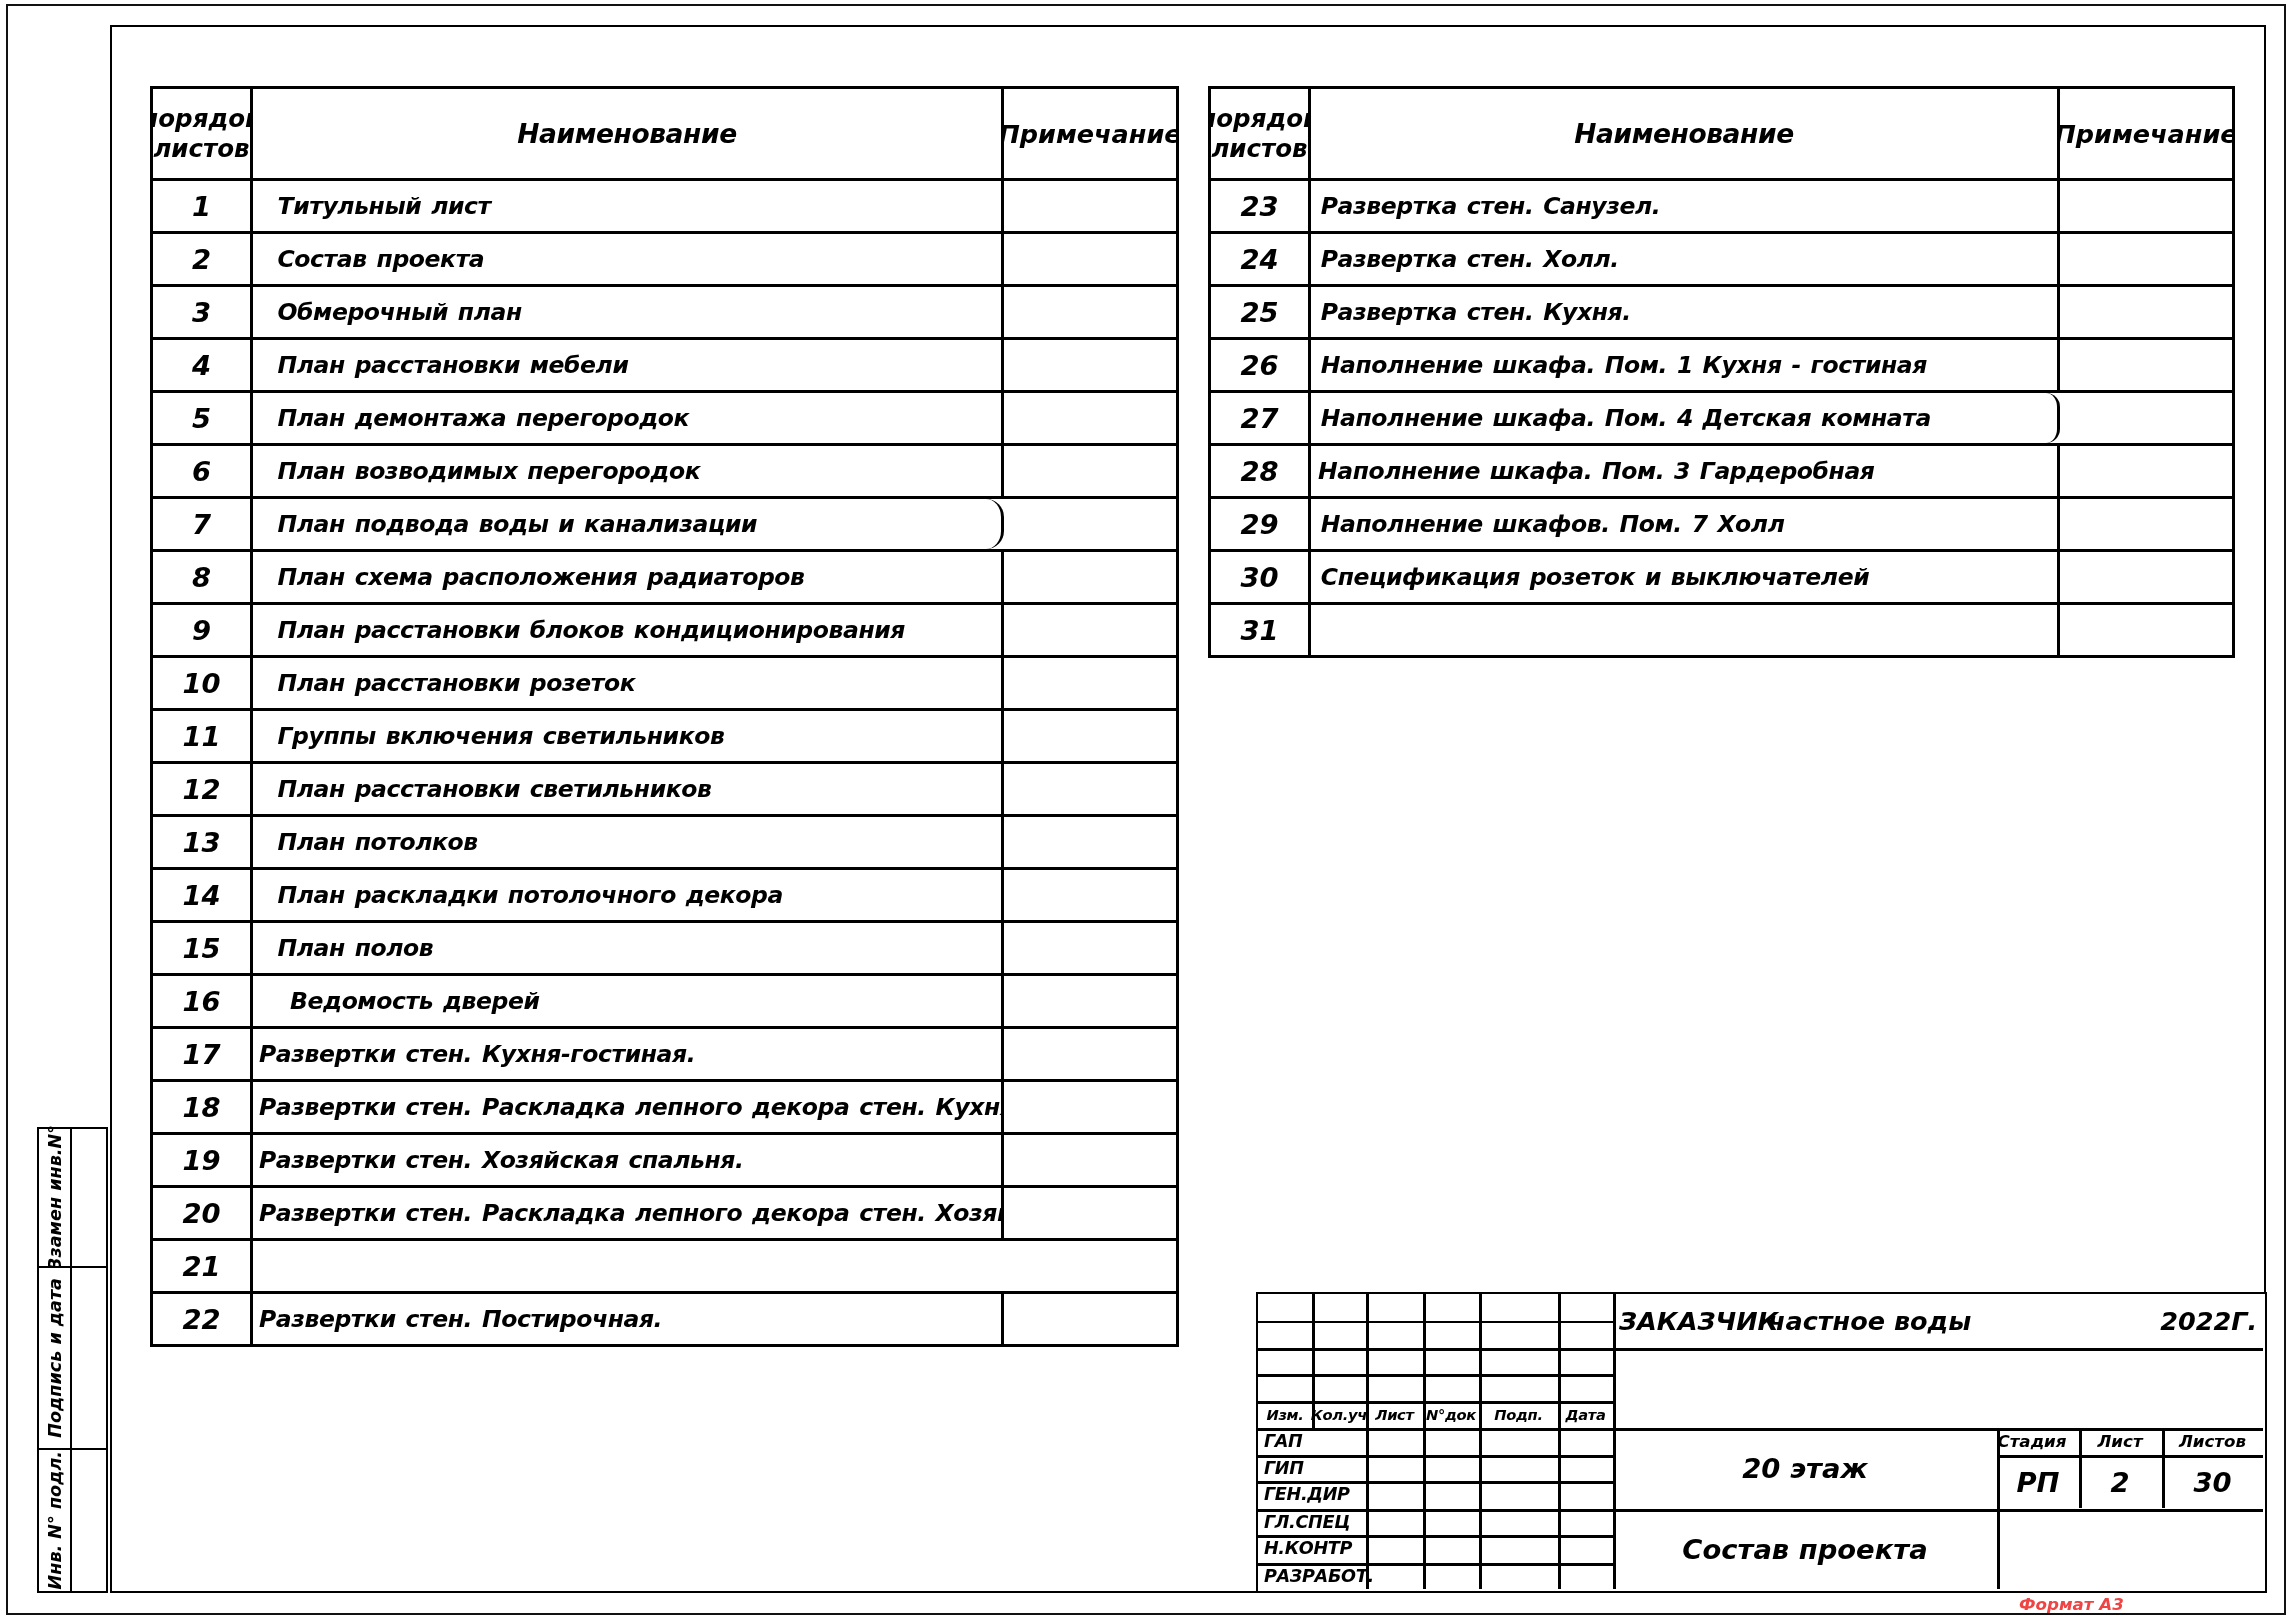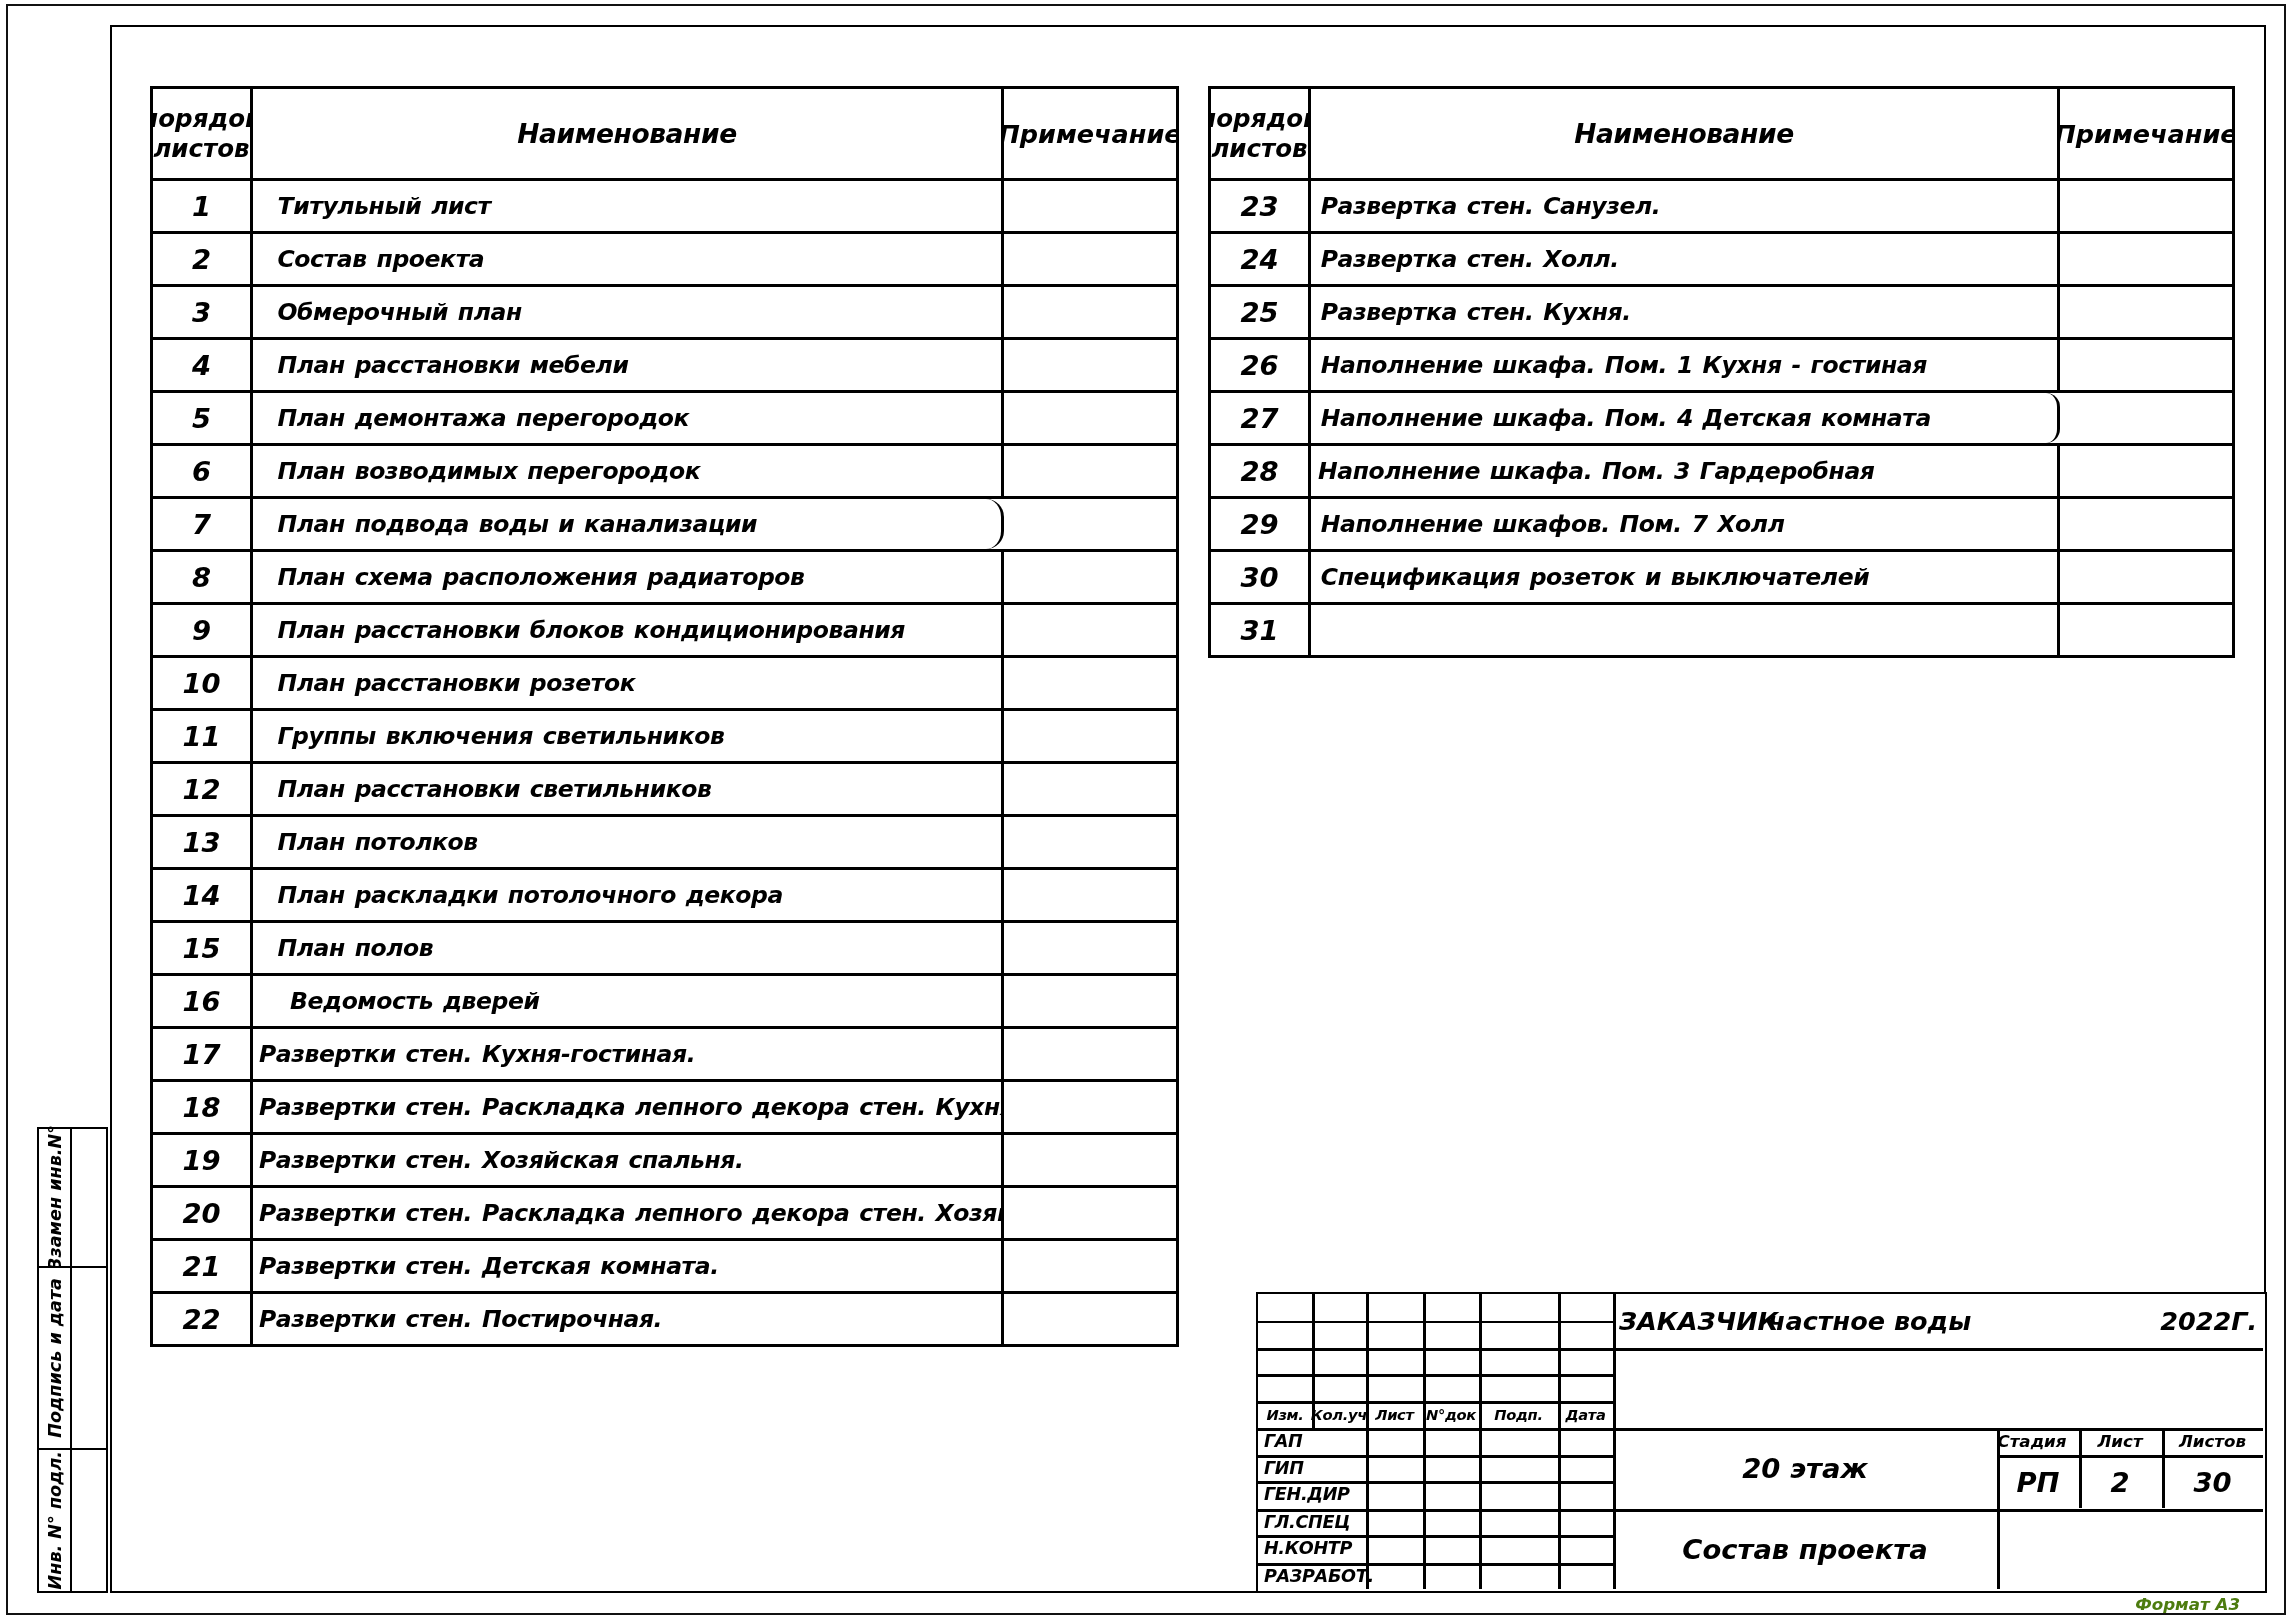--- a/index.html
+++ b/index.html
@@ -29,21 +29,21 @@
   .side-empty{flex:1;}
 
   
   #stamp{left:1256px;top:1292px;width:1011px;height:301px;border:2.9px solid #000;box-sizing:border-box;background:#fff;}
   .sline{position:absolute;background:#000;}
   .slabel{position:absolute;display:flex;align-items:center;justify-content:center;
           font-style:italic;font-weight:bold;white-space:nowrap;}
   .slabel.left{justify-content:flex-start;}
   .slabel.right{justify-content:flex-end;}
 
-  #format-note{left:2019px;top:1594px;width:221px;text-align:right;color:#4d7c0f;
+  #format-note{left:2019px;top:1594px;width:221px;color:#ef4444;
                font-size:16.7px;font-style:italic;font-weight:bold;}
 </style>
 </head>
 <body>
 
 <div id="page">
   <div class="abs" id="outer-border"></div>
   <div class="abs" id="inner-frame"></div>
 
   <div class="side-box" style="top:1127px;height:142px;">
@@ -170,21 +170,20 @@
           <div class="cell c-name" style="padding-left: 5.9px;">Развертки стен. Хозяйская спальня.</div>
           <div class="cell c-note"></div>
         </div>
         <div class="trow">
           <div class="cell c-num">20</div>
           <div class="cell c-name" style="padding-left: 5.9px;">Развертки стен. Раскладка лепного декора стен. Хозяйская спальня</div>
           <div class="cell c-note"></div>
         </div>
         <div class="trow">
           <div class="cell c-num">21</div>
-          <div class="cell c-name" style="padding-left: 5.9px;">Развертки стен. Детская комната.</div>
           <div class="cell c-note"></div>
         </div>
         <div class="trow">
           <div class="cell c-num">22</div>
           <div class="cell c-name" style="padding-left: 5.9px;">Развертки стен. Постирочная.</div>
           <div class="cell c-note"></div>
         </div>
       </div>
   </div>
 

